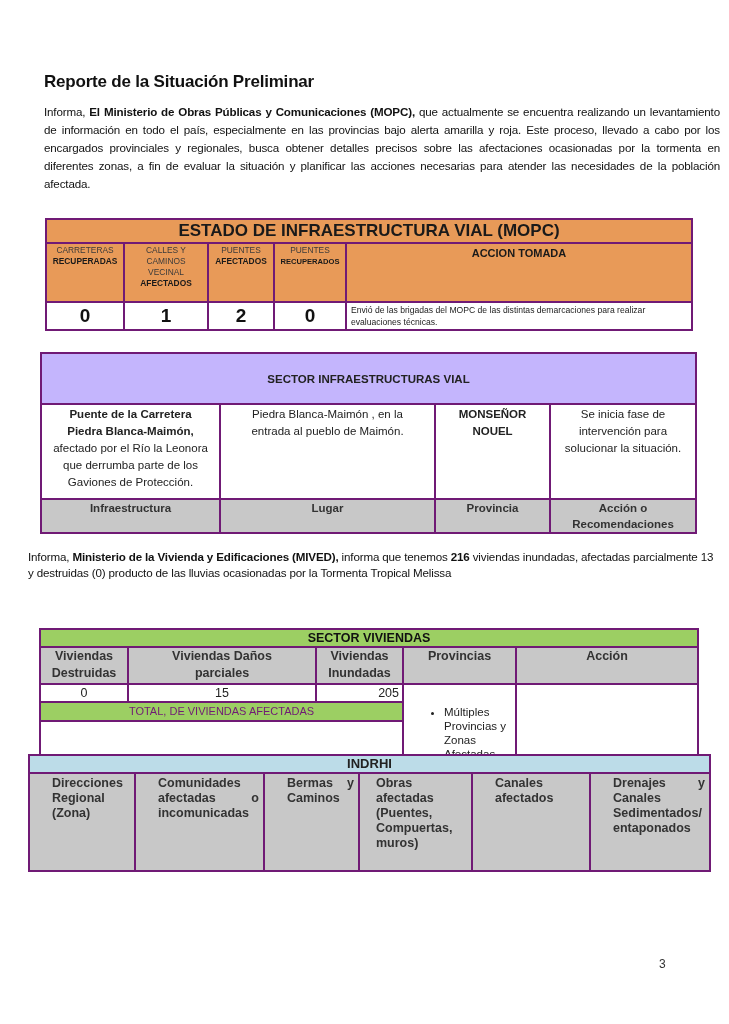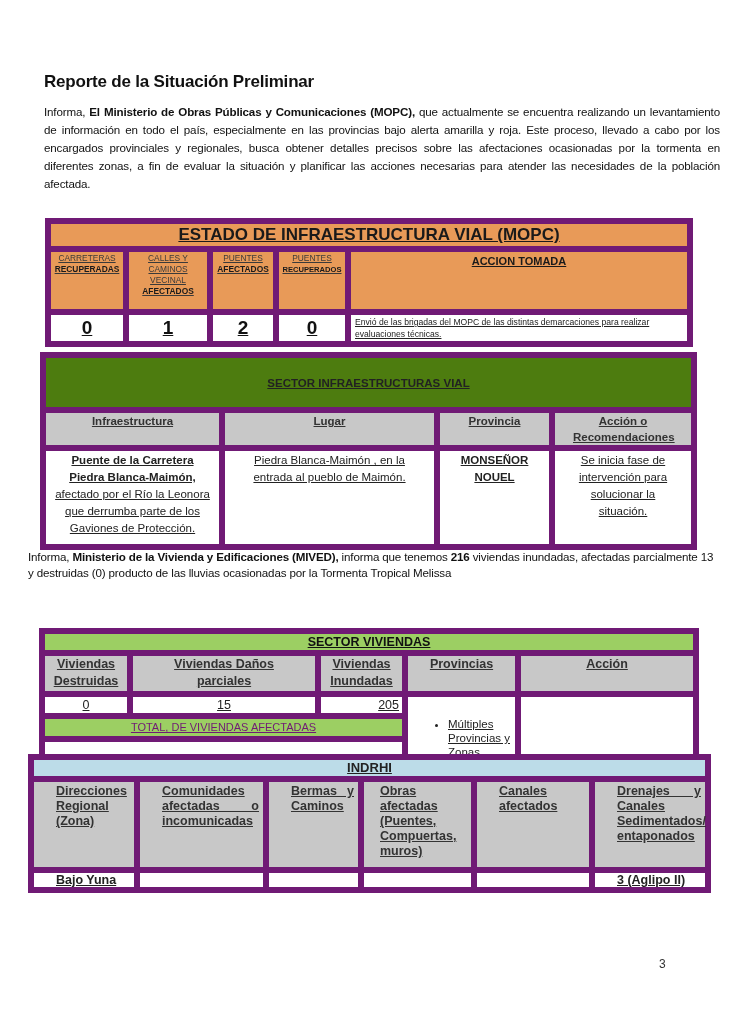--- a/index.html
+++ b/index.html
@@ -3,55 +3,55 @@
 <meta charset="utf-8">
 <style>
   html, body { margin: 0; padding: 0; background: #ffffff; }
   body { width: 729px; height: 1024px; position: relative; font-family: "Liberation Sans", sans-serif; color: #111; overflow: hidden; }
   .abs { position: absolute; }
   .title { left: 44px; top: 72px; font-size: 17px; font-weight: bold; letter-spacing: -0.2px; }
   .para { left: 44px; top: 103px; width: 676px; font-size: 11.6px; line-height: 18px; text-align: justify; letter-spacing: -0.15px; }
   .para b { font-weight: bold; }
 
   table { border-collapse: collapse; position: absolute; table-layout: fixed; }
-  td, th { border: 6px solid #701a75; padding: 0; vertical-align: top; text-decoration: underline; }
+  td, th { border: 2px solid #701a75; padding: 0; vertical-align: top; }
 
   
   #t1 { left: 45px; top: 218px; width: 648px; }
   #t1 .orange { background: #e89a58; }
   #t1 .big-title { font-size: 17px; font-weight: bold; text-align: center; height: 22px; line-height: 22px; color: #1a1a1a; }
   #t1 .hdr { font-size: 8.4px; text-align: center; color: #3a3a3a; line-height: 11px; padding-top: 1px; height: 56px; }
   #t1 .hdr b { color: #1a1a1a; }
   #t1 .accion-hdr { font-size: 11px; font-weight: bold; text-align: center; color: #1a1a1a; padding-top: 3px; }
   #t1 .num { font-size: 19px; font-weight: bold; text-align: center; height: 25px; line-height: 25px; }
   #t1 .accion-txt { font-size: 8.6px; line-height: 12px; padding: 1px 4px; color: #222; }
 
   
   #t2 { left: 40px; top: 352px; width: 657px; }
-  #t2 .orange { background: #4d7c0f; height: 49px; text-align: center; font-size: 11.5px; font-weight: bold; vertical-align: middle; color: #222; }
+  #t2 .orange { background: #c4b5fd; height: 49px; text-align: center; font-size: 11.5px; font-weight: bold; vertical-align: middle; color: #222; }
   #t2 .gray { background: #c8c8c8; font-size: 11.5px; font-weight: bold; text-align: center; color: #333; line-height: 16px; height: 32px; }
   #t2 .cell { font-size: 11.5px; text-align: center; line-height: 17px; height: 92px; color: #222; padding-top: 1px; }
 
   .para2 { left: 28px; top: 549px; width: 690px; font-size: 11.6px; line-height: 16px; letter-spacing: -0.15px; }
 
   
   #t3 { left: 39px; top: 597px; width: 660px; margin-top: 31px; }
   #t3 .green { background: #9ccf63; }
   #t3 .sector-title { height: 16px; line-height: 16px; font-size: 12.5px; font-weight: bold; text-align: center; color: #111; }
   #t3 .gray { background: #c8c8c8; font-size: 12.5px; font-weight: bold; text-align: center; line-height: 17px; color: #333; height: 35px; }
   #t3 .val { font-size: 12.5px; height: 16px; line-height: 16px; color: #222; }
   #t3 .total-lbl { font-size: 11px; text-align: center; height: 17px; line-height: 17px; color: #701a75; }
   #t3 .total-val { font-size: 12.5px; font-weight: bold; text-align: center; height: 46px; vertical-align: bottom; padding-bottom: 2px; }
   #t3 .prov { font-size: 11.5px; line-height: 14px; color: #222; padding-top: 20px; }
   #t3 .prov ul { margin: 0; padding-left: 40px; }
 
   
   #t4 { left: 28px; top: 754px; width: 683px; }
   #t4 .blue { background: #bcdce8; height: 16px; line-height: 16px; text-align: center; font-size: 13px; font-weight: bold; color: #222; }
-  #t4 .gray { background: #c8c8c8; font-size: 12.5px; font-weight: bold; line-height: 15px; color: #333; height: 78px; padding: 2px 4px 5px 16px; text-align: justify; }
+  #t4 .gray { background: #c8c8c8; font-size: 12.5px; font-weight: bold; line-height: 15px; color: #333; height: 78px; padding: 2px 4px 16px 16px; text-align: justify; }
   #t4 .row { font-size: 12.5px; font-weight: bold; line-height: 15px; color: #222; padding: 0 4px 0 16px; }
   #t4 .r1 { height: 14px; line-height: 14px; }
   #t4 .r2 { height: 76px; text-align: justify; }
 
   .page-num { left: 659px; top: 957px; font-size: 12px; color: #333; }
 </style>
 </head>
 <body>
 
 <div class="abs title">Reporte de la Situación Preliminar</div>
@@ -92,37 +92,37 @@
       <col style="width:179px">
       <col style="width:215px">
       <col style="width:115px">
       <col>
     </colgroup>
   <tbody>
       <tr>
         <td colspan="4" class="orange">SECTOR INFRAESTRUCTURAS VIAL</td>
       </tr>
   <tr>
-    <td class="gray">Infraestructura</td>
-    <td class="gray">Lugar</td>
-    <td class="gray">Provincia</td>
-    <td class="gray">
-          <div style="padding:0 18px">Acción o Recomendaciones</div>
-        </td>
-  </tr>
-  <tr>
     <td class="cell"><b style="display:block;padding:0 18px">Puente de la Carretera Piedra Blanca-Maimón,</b><span>afectado por el Río la Leonora que derrumba parte de los Gaviones de Protección.</span></td>
     <td class="cell">
           <div style="padding:0 10px">Piedra Blanca-Maimón , en la entrada al pueblo de Maimón.</div>
         </td>
     <td class="cell">
           <b style="display:block;padding:0 14px">MONSEÑOR NOUEL</b>
         </td>
     <td class="cell">
           <div style="padding:0 10px">Se inicia fase de intervención para solucionar la situación.</div>
+        </td>
+  </tr>
+  <tr>
+    <td class="gray">Infraestructura</td>
+    <td class="gray">Lugar</td>
+    <td class="gray">Provincia</td>
+    <td class="gray">
+          <div style="padding:0 18px">Acción o Recomendaciones</div>
         </td>
   </tr>
 </tbody>
   </table>
 
 <div class="abs para2"><span>Informa, </span><b>Ministerio de la Vivienda y Edificaciones (MIVED),</b><span> informa que tenemos </span><b>216</b><span> viviendas inundadas, afectadas parcialmente 13 y destruidas (0) producto de las lluvias ocasionadas por la Tormenta Tropical Melissa</span></div>
 
 <table id="t3">
   <colgroup>
       <col style="width:88px">
@@ -182,24 +182,16 @@
         <td colspan="6" class="blue">INDRHI</td>
       </tr>
   <tr>
     <td class="gray" style="padding-left:22px">Direcciones Regional (Zona)</td>
     <td class="gray" style="padding-left:22px">Comunidades afectadas o incomunicadas</td>
     <td class="gray" style="padding-left:22px">Bermas y Caminos</td>
     <td class="gray">Obras afectadas (Puentes, Compuertas, muros)</td>
     <td class="gray" style="padding-left:22px">Canales afectados</td>
     <td class="gray" style="padding-left:22px">Drenajes y Canales Sedimentados/ entaponados</td>
   </tr>
-  <tr>
-    <td class="row r1" style="padding-left:22px">Bajo Yuna</td>
-    <td class="row r1"></td>
-    <td class="row r1"></td>
-    <td class="row r1"></td>
-    <td class="row r1"></td>
-    <td class="row r1" style="padding-left:22px">3 (Aglipo II)</td>
-  </tr>
 </tbody>
   </table>
 
 <div class="abs page-num">3</div>
 
 </body></html>

